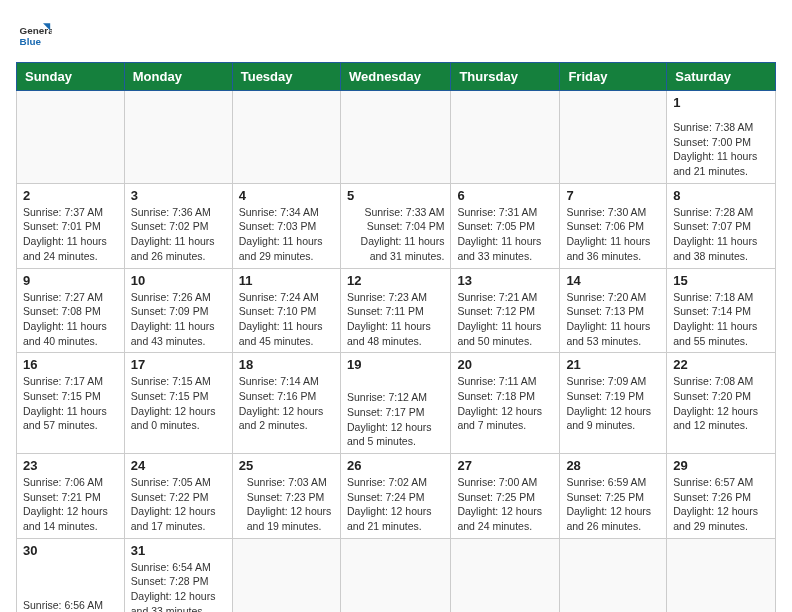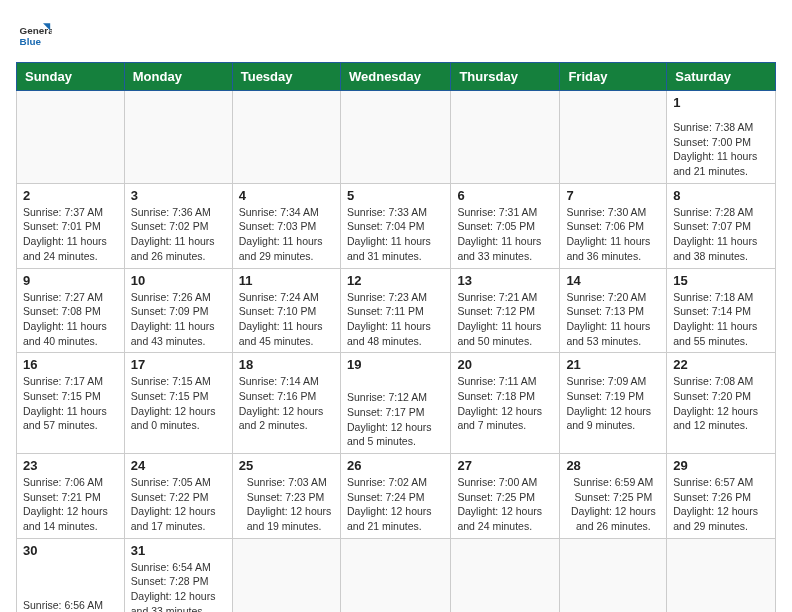--- a/index.html
+++ b/index.html
@@ -140,21 +140,21 @@
 Daylight: 11 hours and 26 minutes.</div>
         </td>
         <td>
           <span class="day-number">4</span>
           <div class="day-info" style="white-space: pre-line;">Sunrise: 7:34 AM
 Sunset: 7:03 PM
 Daylight: 11 hours and 29 minutes.</div>
         </td>
         <td>
           <span class="day-number">5</span>
-          <div class="day-info" style="white-space: pre-line;">Sunrise: 7:33 AM
+          <div class="day-info" style="white-space: pre-line; text-align: right;">Sunrise: 7:33 AM
 Sunset: 7:04 PM
 Daylight: 11 hours and 31 minutes.</div>
         </td>
         <td>
           <span class="day-number">6</span>
           <div class="day-info" style="white-space: pre-line;">Sunrise: 7:31 AM
 Sunset: 7:05 PM
 Daylight: 11 hours and 33 minutes.</div>
         </td>
         <td>
@@ -284,21 +284,21 @@
 Daylight: 12 hours and 21 minutes.</div>
         </td>
         <td>
           <span class="day-number">27</span>
           <div class="day-info" style="white-space: pre-line;">Sunrise: 7:00 AM
 Sunset: 7:25 PM
 Daylight: 12 hours and 24 minutes.</div>
         </td>
         <td>
           <span class="day-number">28</span>
-          <div class="day-info" style="white-space: pre-line; text-align: center;">Sunrise: 6:59 AM
+          <div class="day-info" style="white-space: pre-line;">Sunrise: 6:59 AM
 Sunset: 7:25 PM
 Daylight: 12 hours and 26 minutes.</div>
         </td>
         <td>
           <span class="day-number">29</span>
           <div class="day-info" style="white-space: pre-line;">Sunrise: 6:57 AM
 Sunset: 7:26 PM
 Daylight: 12 hours and 29 minutes.</div>
         </td>
       </tr>

